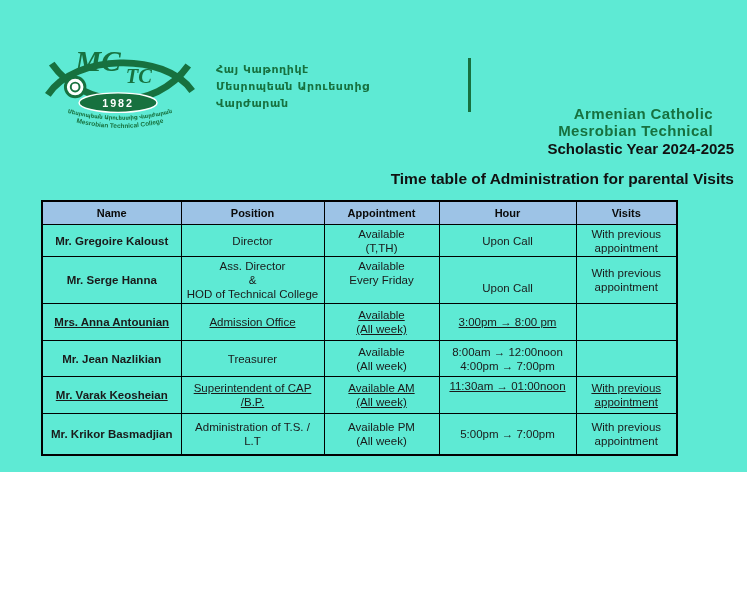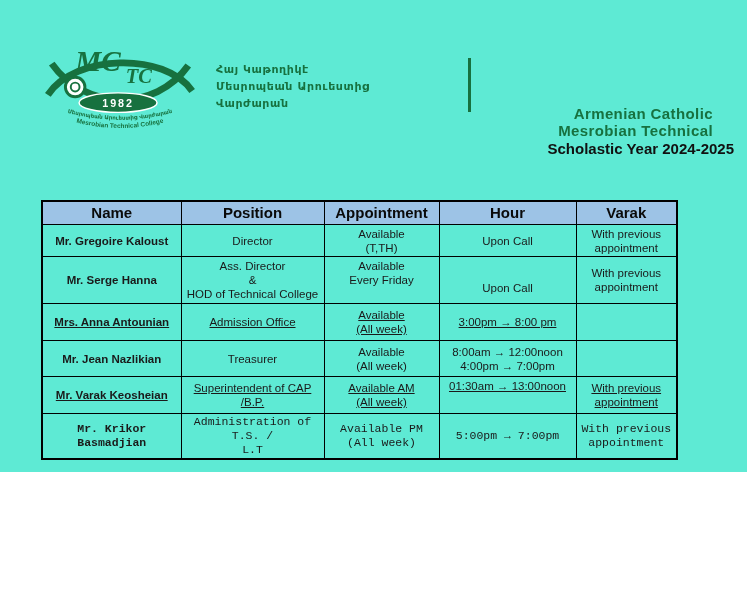--- a/index.html
+++ b/index.html
@@ -30,25 +30,25 @@
   
   .title{position:absolute;left:14px;width:720px;text-align:right;font-weight:700;color:#111;}
   .title1{top:140px;font-size:15px;}
   .title2{top:170px;font-size:15.5px;}
   
   .tt{
     position:absolute;left:41px;top:200px;border-collapse:collapse;table-layout:fixed;
     border:2px solid #000;font-size:11.5px;line-height:14px;color:#1a1a1a;
   }
   .tt th,.tt td{border:1px solid #000;text-align:center;vertical-align:middle;padding:1px 3px;overflow:hidden;}
-  .tt thead th{background:var(--header-blue);font-size:15px;font-weight:700;height:20px;color:#0a0a0a;}
+  .tt thead th{background:var(--header-blue);font-size:11px;font-weight:700;height:20px;color:#0a0a0a;}
   .tt td{white-space:pre-line;}
   td.c-name{font-weight:700;}
   tr.h32{height:32px;} tr.h47{height:47px;} tr.h37{height:37px;text-decoration:underline;}
-  tr.h36{height:36px;} tr.h38{height:38px;} tr.h41{height:41px;font-family:Liberation Mono, monospace;}
+  tr.h36{height:36px;} tr.h38{height:38px;} tr.h41{height:41px;}
   .vtop{vertical-align:top !important;padding-top:2px !important;}
   .vbottom{vertical-align:bottom !important;padding-bottom:8px !important;}
   
   .sig{position:absolute;top:528px;right:41px;font-weight:700;font-size:13.5px;color:#111;}
 </style>
 </head>
 <body>
 
 <div class="page">
 
@@ -78,36 +78,37 @@
   </div>
 
   <div class="divider"></div>
 
   <div class="english-name">
     <div>Armenian Catholic</div>
     <div>Mesrobian Technical</div>
   </div>
 
   <div class="title title1">Scholastic Year 2024-2025</div>
+  <div class="title title2">Time table of Administration for parental Visits</div>
 
   <table class="tt">
     <colgroup>
       <col style="width:139px">
         <col style="width:143px">
         <col style="width:115px">
         <col style="width:137px">
         <col style="width:101px">
     </colgroup>
     <thead>
       <tr>
         <th>Name</th>
         <th>Position</th>
         <th>Appointment</th>
         <th>Hour</th>
-        <th>Varak</th>
+        <th>Visits</th>
       </tr>
     </thead>
     <tbody>
       <tr class="h32">
         <td class="c-name">Mr. Gregoire Kaloust</td>
         <td>Director</td>
         <td>Available
 (T,TH)</td>
         <td>Upon Call</td>
         <td>With previous
@@ -140,21 +141,21 @@
         <td>8:00am → 12:00noon
 4:00pm → 7:00pm</td>
         <td></td>
       </tr>
       <tr class="h37">
         <td class="c-name">Mr. Varak Keosheian</td>
         <td>Superintendent of CAP
 /B.P.</td>
         <td>Available AM
 (All week)</td>
-        <td class="vtop">01:30am → 13:00noon</td>
+        <td class="vtop">11:30am → 01:00noon</td>
         <td>With previous
 appointment</td>
       </tr>
       <tr class="h41">
         <td class="c-name">Mr. Krikor Basmadjian</td>
         <td>Administration of T.S. /
 L.T</td>
         <td>Available PM
 (All week)</td>
         <td>5:00pm → 7:00pm</td>

